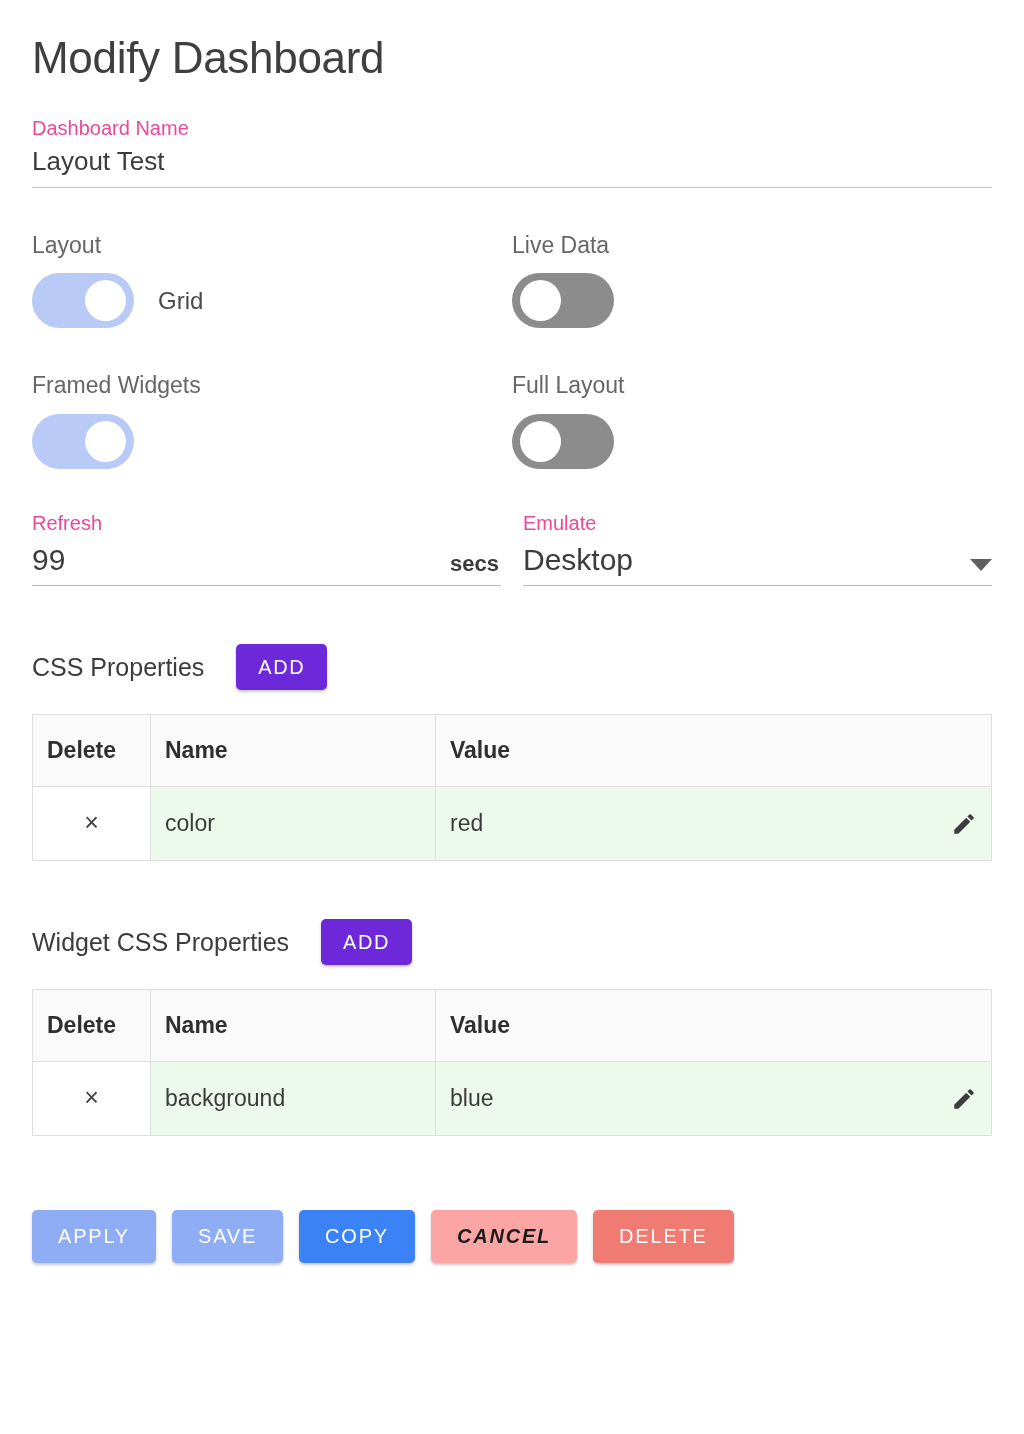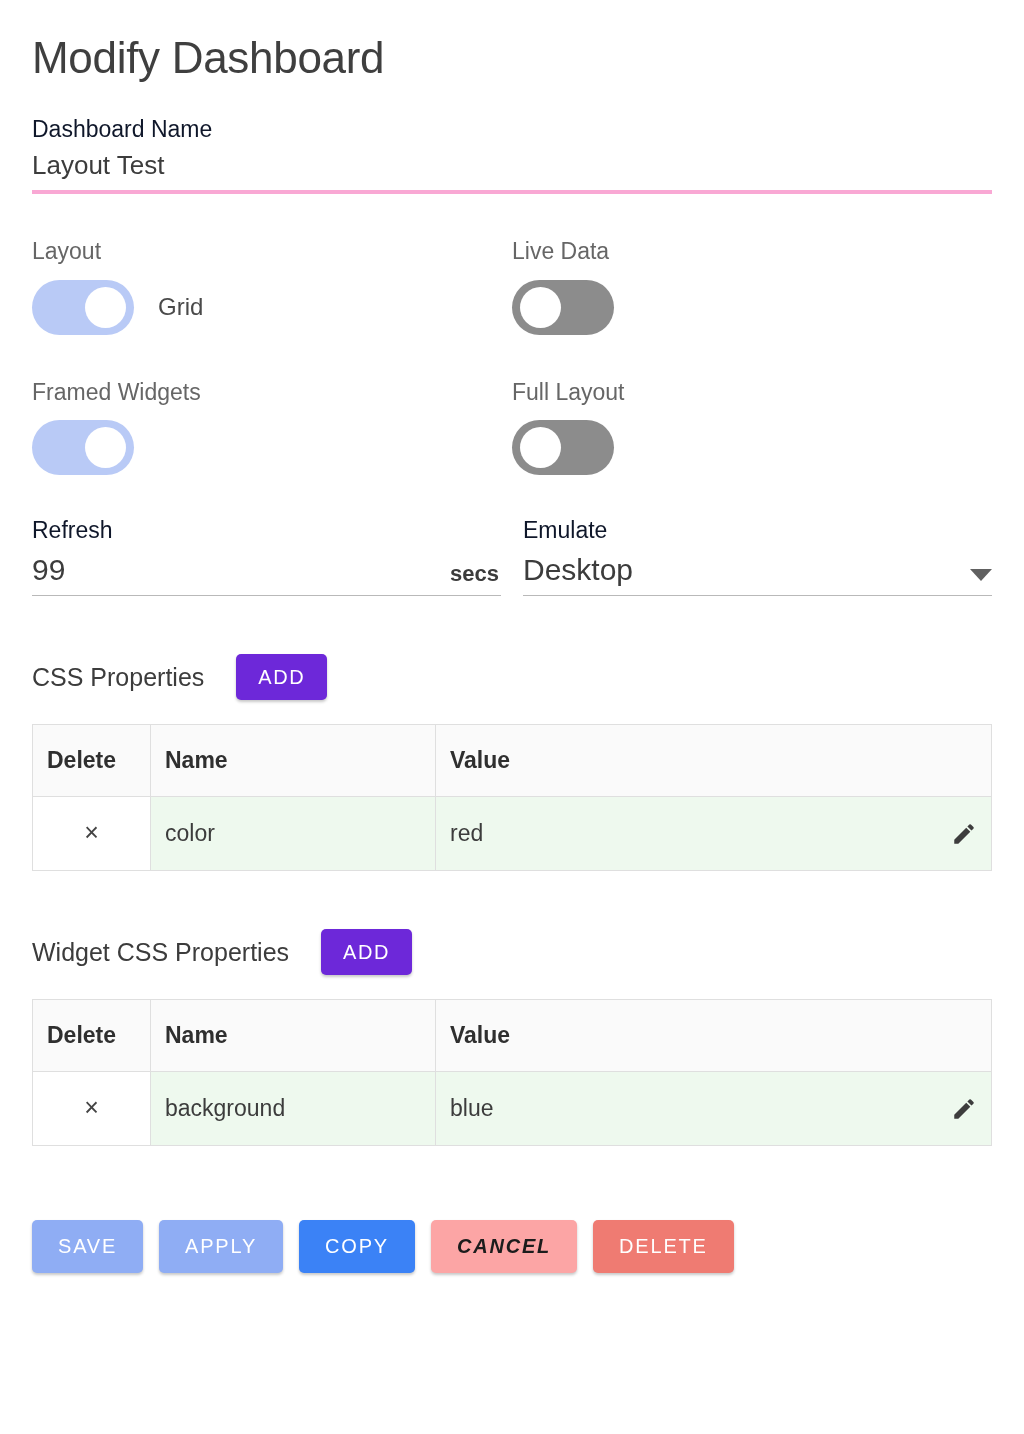--- a/index.html
+++ b/index.html
@@ -30,30 +30,30 @@
     padding-top: 22px;
     letter-spacing: -0.3px;
     line-height: 1.1;
   }
 
   
   .name-field {
     margin-top: 34px;
   }
   .field-label {
-    font-size: 23px;
-    color: #0f172a;
+    font-size: 20px;
+    color: #ec4899;
     line-height: 1.2;
     font-weight: 400;
   }
   .name-value {
     font-size: 26px;
     color: #3c3c3c;
     padding: 6px 0 9px 0;
-    border-bottom: 4px solid #f9a8d4;
+    border-bottom: 1px solid #f9a8d4;
     line-height: 1.2;
     width: 960px;
   }
 
   
   .toggle-grid {
     margin-top: 44px;
   }
   .toggle-row {
     display: flex;
@@ -370,20 +370,20 @@
             <svg width="26" height="26" viewBox="0 0 24 24" fill="#3d3d3d">
               <path d="M3 17.25V21h3.75L17.81 9.94l-3.75-3.75L3 17.25zM20.71 7.04a1 1 0 0 0 0-1.41l-2.34-2.34a1 1 0 0 0-1.41 0l-1.83 1.83 3.75 3.75 1.83-1.83z"></path>
             </svg>
           </span>
         </td>
       </tr>
     </tbody>
   </table>
 
   <div class="actions">
+    <button class="btn btn-apply">APPLY</button>
     <button class="btn btn-save">SAVE</button>
-    <button class="btn btn-apply">APPLY</button>
     <button class="btn btn-copy">COPY</button>
     <button class="btn btn-cancel">CANCEL</button>
     <button class="btn btn-delete">DELETE</button>
   </div>
 
 </div>
 
 </body></html>

